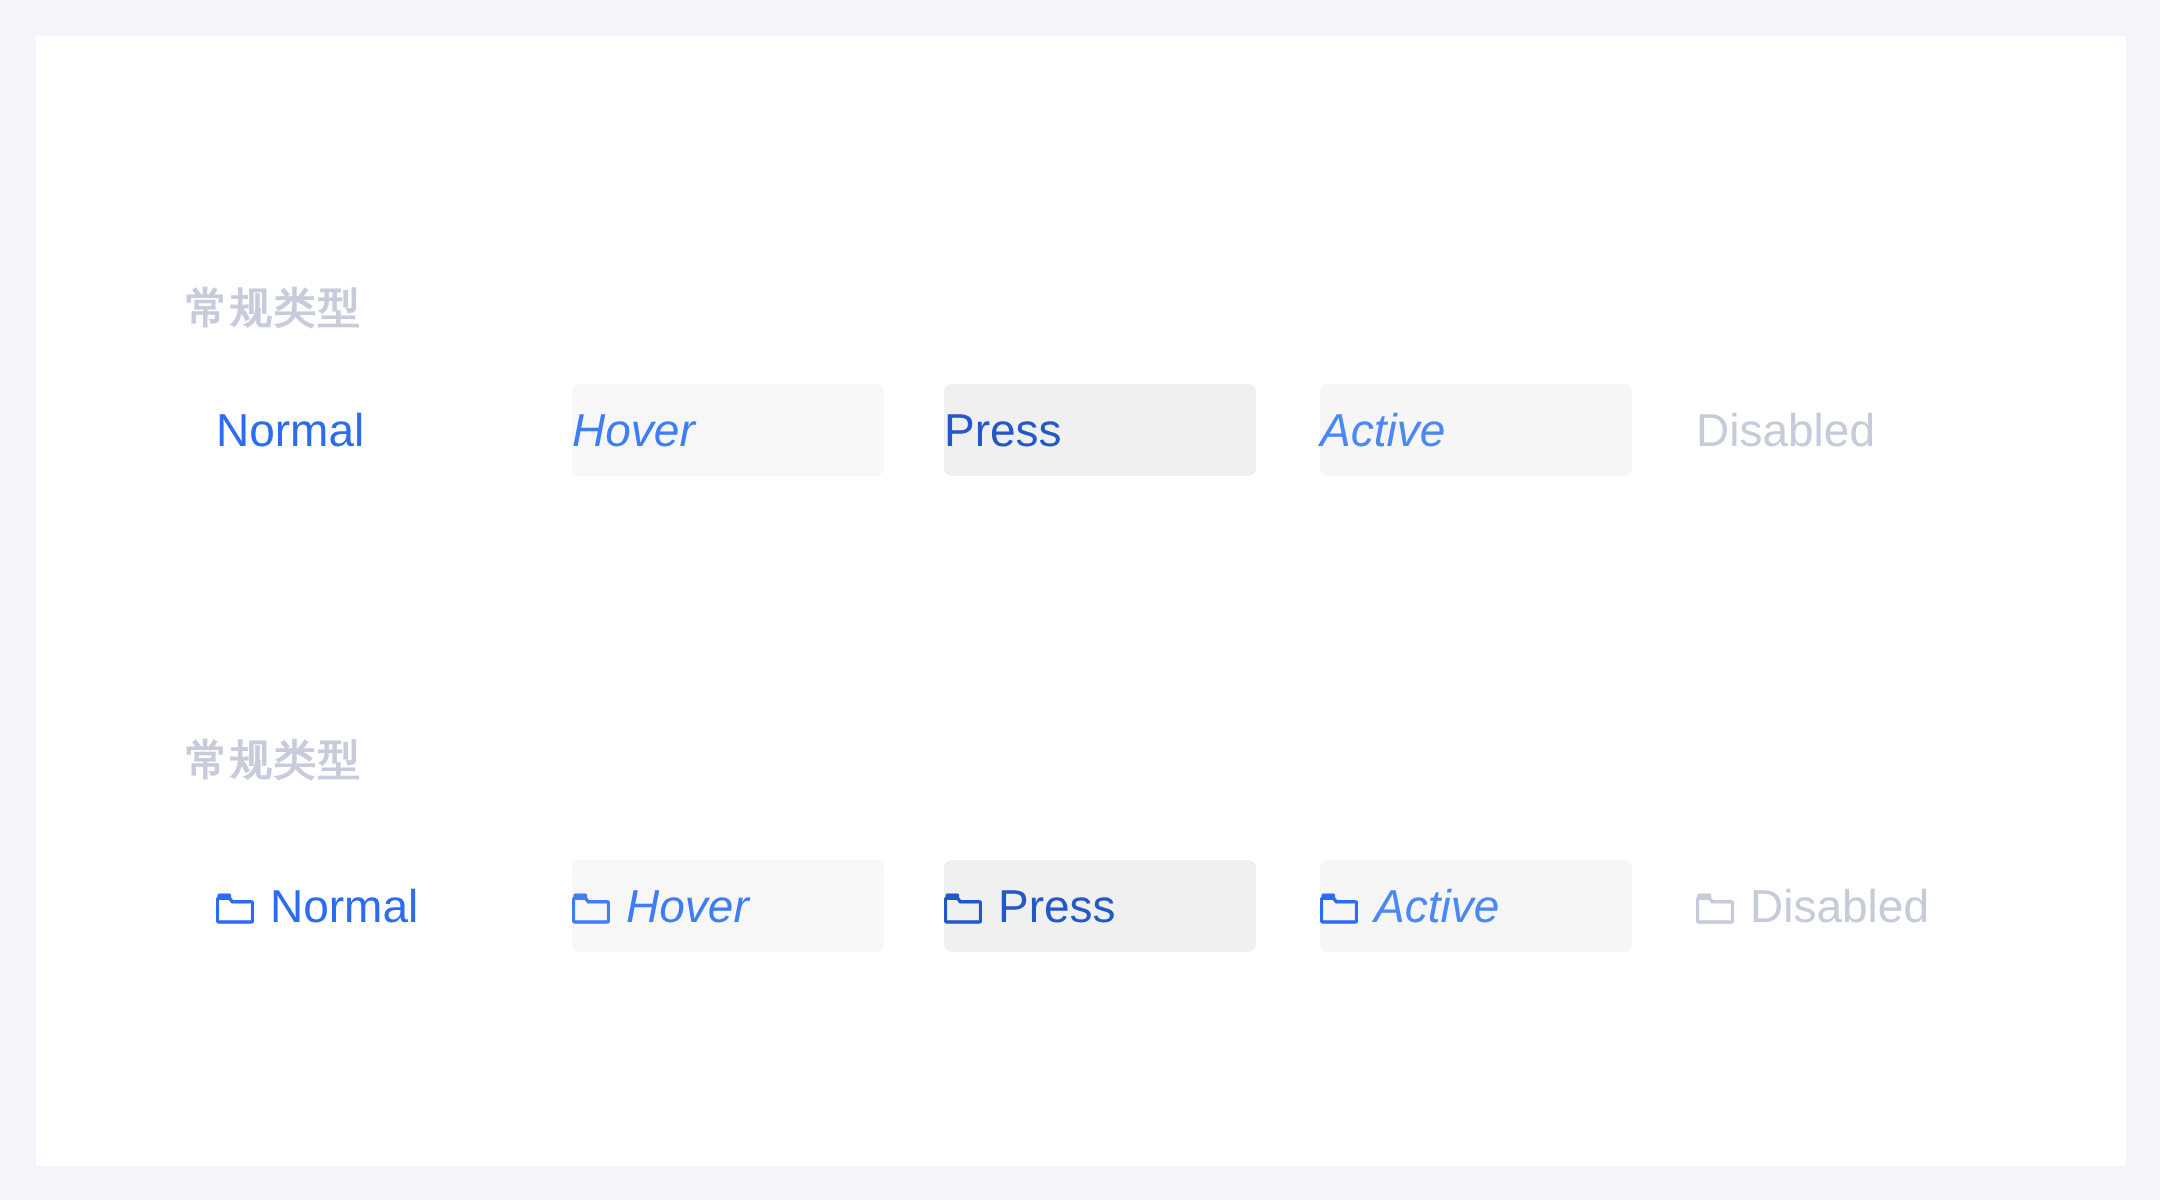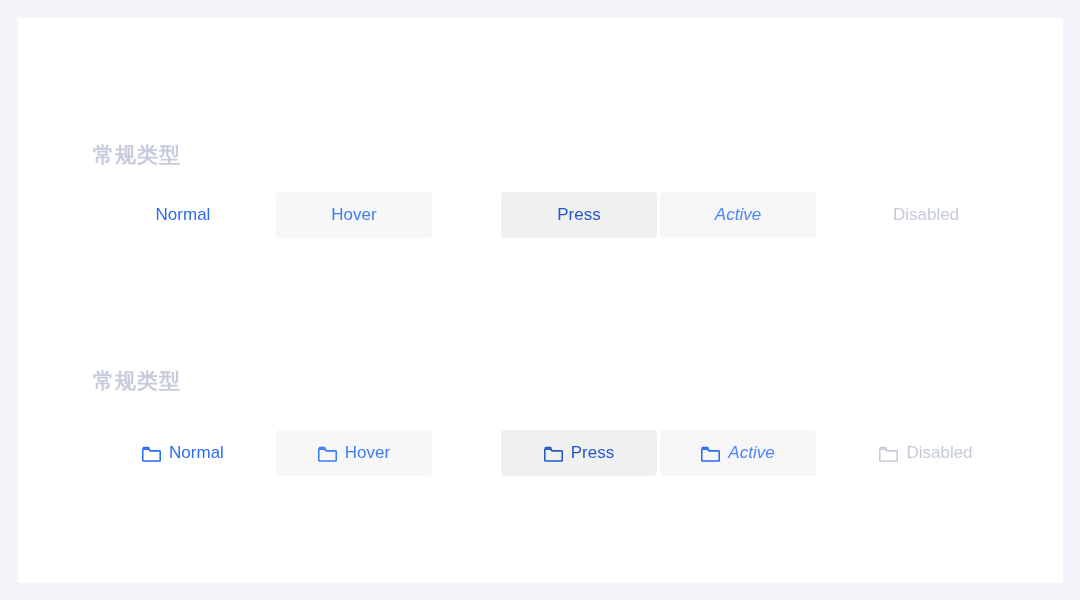--- a/index.html
+++ b/index.html
@@ -57,36 +57,36 @@
     position: absolute;
     top: 0;
     height: 46px;
     border: 0;
     padding: 0;
     margin: 0;
     border-radius: 4px;
     background: transparent;
     display: flex;
     align-items: center;
-    justify-content: center;
+    justify-content: flex-start;
     font-family: "Liberation Sans", "DejaVu Sans", sans-serif;
-    font-size: 17px;
+    font-size: 23px;
     line-height: 46px;
     white-space: nowrap;
     cursor: pointer;
     -webkit-font-smoothing: antialiased;
   }
   .btn .label { display: inline-block; }
 
   .btn.is-disabled { cursor: default; }
 
   
   .col-0 { left:  90px; width: 150px; }
-  .col-1 { left: 258px; width: 156px; }
-  .col-2 { left: 454px; width: 156px; margin-left: 29px; }
+  .col-1 { left: 268px; width: 156px; font-style: italic; }
+  .col-2 { left: 454px; width: 156px; }
   .col-3 { left: 642px; width: 156px; font-style: italic; }
   .col-4 { left: 830px; width: 156px; }
 
   
   .bg-none  { background: transparent; }
   .bg-hover { background: #f7f7f8; }
   .bg-press { background: #f0f0f1; }
   .bg-active{ background: #f6f6f7; }
 
   

